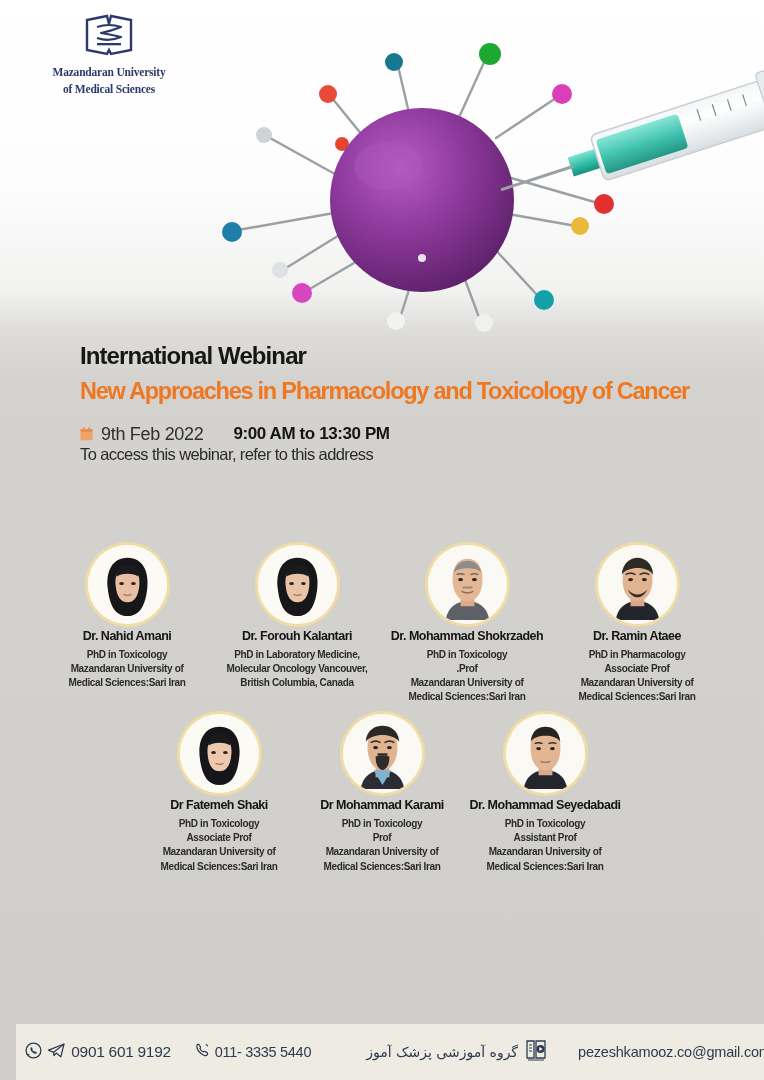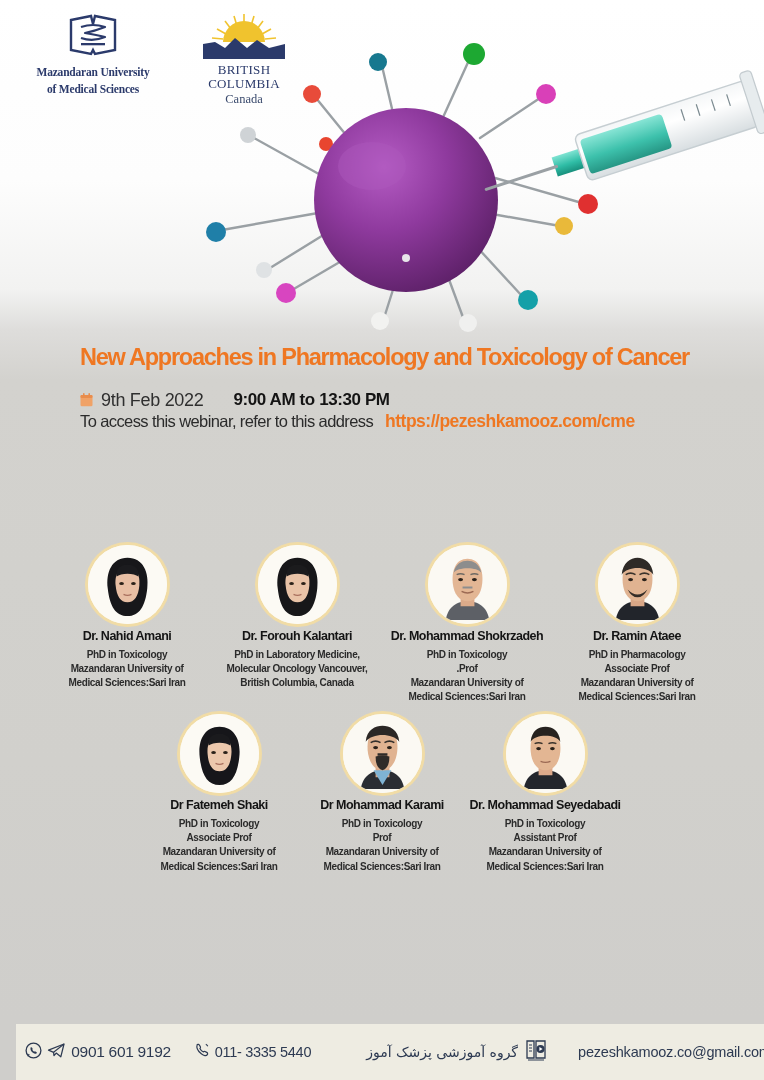--- a/index.html
+++ b/index.html
@@ -13,21 +13,21 @@
   .poster {
     position:relative;
     width:764px; height:1080px;
     background: linear-gradient(to bottom,
        #ffffff 0px, #fdfdfd 180px, #f2f2f1 290px,
        #dedddb 330px, #d3d2ce 380px, #d1d0cc 760px, #cfcecb 1020px);
     overflow:hidden;
   }
 
   
-  .hero { position:absolute; top:0; left:0; width:739px; height:340px; }
+  .hero { position:absolute; top:0; left:16px; width:739px; height:340px; }
 
   .logos { position:absolute; top:12px; left:18px; display:flex; align-items:flex-start; gap:28px; z-index:5;}
 
   .logo-mu { width:150px; text-align:center; }
   .logo-mu .mark { width:52px; height:48px; margin:0 auto 4px; }
   .logo-mu .nm {
     font-family:"Liberation Serif", serif;
     font-weight:bold; font-size:11.5px; color:#2b3a6b; line-height:1.45;
     letter-spacing:-0.2px;
   }
@@ -124,42 +124,20 @@
           <svg viewBox="0 0 52 48">
             <path d="M4 8 L24 4 L26 12 L28 4 L48 8 L48 38 L28 42 L26 38 L24 42 L4 38 Z" fill="none" stroke="#2b3a6b" stroke-width="2.4"></path>
             <path d="M14 15 Q26 11 38 15 Q28 19 18 21 Q30 23 38 25 Q26 30 14 26" fill="none" stroke="#2b3a6b" stroke-width="2.2" stroke-linejoin="round"></path>
             <rect x="14" y="31" width="24" height="2.3" fill="#2b3a6b"></rect>
           </svg>
         </div>
         <div class="nm">Mazandaran University</div>
         <div class="nm">of Medical Sciences</div>
       </div>
 
-      <div class="logo-bc">
-        <div class="mark">
-          <svg viewBox="0 0 86 50">
-            <g stroke="#f0c32e" stroke-width="1.6">
-              <line x1="43" y1="2" x2="43" y2="13"></line>
-              <line x1="33" y1="4" x2="36" y2="14"></line>
-              <line x1="53" y1="4" x2="50" y2="14"></line>
-              <line x1="24" y1="9" x2="30" y2="17"></line>
-              <line x1="62" y1="9" x2="56" y2="17"></line>
-              <line x1="16" y1="17" x2="25" y2="22"></line>
-              <line x1="70" y1="17" x2="61" y2="22"></line>
-              <line x1="11" y1="26" x2="22" y2="27"></line>
-              <line x1="75" y1="26" x2="64" y2="27"></line>
-            </g>
-            <path d="M22 30 A21 21 0 0 1 64 30 Z" fill="#f0c32e"></path>
-            <path d="M2 32 L14 30 L24 36 L34 26 L46 36 L56 28 L68 36 L84 32 L84 47 L2 47 Z" fill="#2b3a6b"></path>
-          </svg>
-        </div>
-        <div class="t1">BRITISH</div>
-        <div class="t1">COLUMBIA</div>
-        <div class="t2">Canada</div>
-      </div>
     </div>
 
     <div class="virus-wrap">
       <svg viewBox="0 0 620 315" width="620" height="315">
         <defs>
           <radialGradient id="vg" cx="38%" cy="32%" r="72%">
             <stop offset="0%" stop-color="#b55cc4"></stop>
             <stop offset="48%" stop-color="#8f3a9e"></stop>
             <stop offset="100%" stop-color="#5e2169"></stop>
           </radialGradient>
@@ -223,38 +201,38 @@
             <line x1="588" y1="112" x2="588" y2="124"></line>
           </g>
           <rect x="606" y="96" width="12" height="64" rx="4" fill="#e7ecee" stroke="#c3cbcf" stroke-width="1.2"></rect>
           <line x1="330" y1="128" x2="404" y2="128" stroke="#9aa0a4" stroke-width="3" stroke-linecap="round"></line>
         </g>
       </svg>
     </div>
   </div>
 
   <div class="content">
+    <div class="h-int">International Webinar</div>
     <div class="h-main">New Approaches in Pharmacology and Toxicology of Cancer</div>
 
     <div class="dateline">
       <span class="cal-ico">
         <svg viewBox="0 0 13 14">
             <rect x="0.5" y="2" width="12" height="11.3" rx="1.4" fill="#f0a267"></rect>
         <rect x="0.5" y="2" width="12" height="3" rx="1.2" fill="#e98d4d"></rect>
         <rect x="3" y="0" width="1.6" height="3.2" rx="0.8" fill="#e98d4d"></rect>
         <rect x="8.4" y="0" width="1.6" height="3.2" rx="0.8" fill="#e98d4d"></rect>
           </svg>
       </span>
       <span class="d-date">9th Feb 2022</span>
       <span class="d-time">9:00 AM to 13:30 PM</span>
     </div>
 
     <div class="accessline">
       <span class="a-txt">To access this webinar, refer to this address</span>
-      <span class="a-url">https://pezeshkamooz.com/cme</span>
     </div>
   </div>
 
   <div class="speakers">
 
     <div class="srow r1">
 
       <div class="sp">
         <div class="ava">
           <svg viewBox="0 0 80 80">

